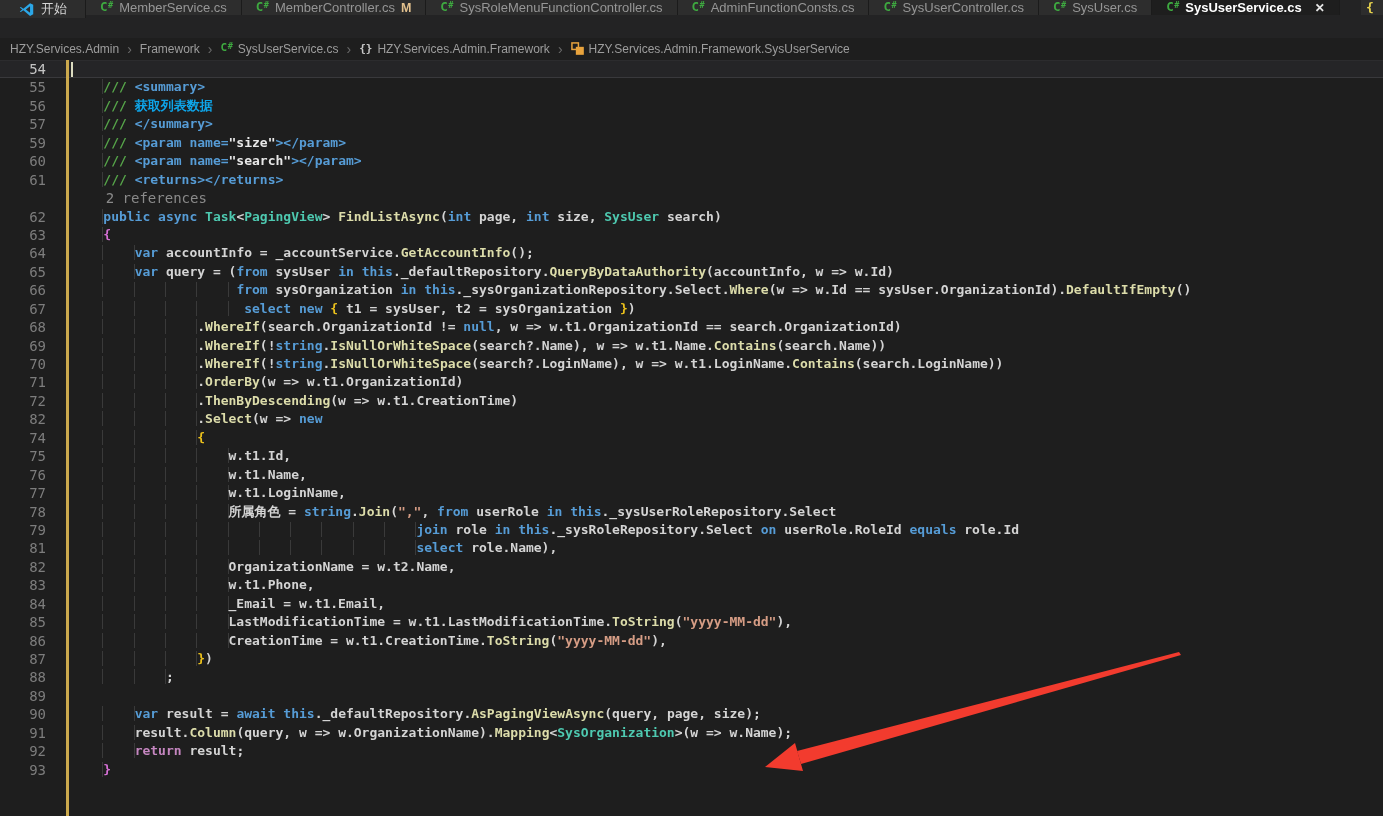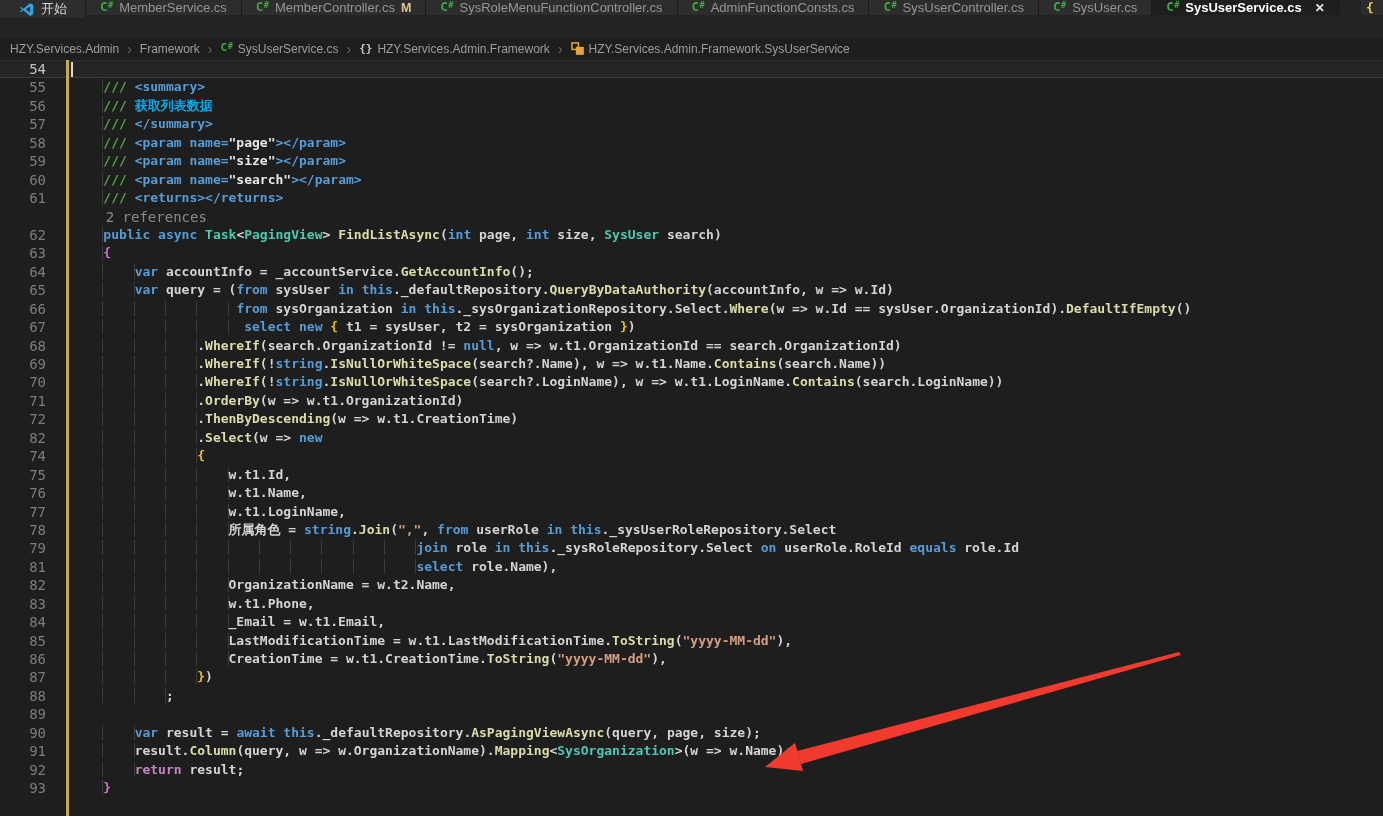--- a/index.html
+++ b/index.html
@@ -146,24 +146,20 @@
       </div>
       <div class="row">
         <span class="ln">56</span>
         <span class="code"><span class="ind">    </span><span class="tk-doc">/// </span><span class="tk-cn">获取列表数据</span></span>
       </div>
       <div class="row">
         <span class="ln">57</span>
         <span class="code"><span class="ind">    </span><span class="tk-doc">/// </span><span class="tk-tag">&lt;/summary&gt;</span></span>
       </div>
       <div class="row">
-        <span class="ln">58</span>
-        <span class="code"><span class="ind">    </span><span class="tk-doc">/// </span><span class="tk-tag">&lt;param name=</span><span class="tk-val">"page"</span><span class="tk-tag">&gt;&lt;/param&gt;</span></span>
-      </div>
-      <div class="row">
         <span class="ln">59</span>
         <span class="code"><span class="ind">    </span><span class="tk-doc">/// </span><span class="tk-tag">&lt;param name=</span><span class="tk-val">"size"</span><span class="tk-tag">&gt;&lt;/param&gt;</span></span>
       </div>
       <div class="row">
         <span class="ln">60</span>
         <span class="code"><span class="ind">    </span><span class="tk-doc">/// </span><span class="tk-tag">&lt;param name=</span><span class="tk-val">"search"</span><span class="tk-tag">&gt;&lt;/param&gt;</span></span>
       </div>
       <div class="row">
         <span class="ln">61</span>
         <span class="code"><span class="ind">    </span><span class="tk-doc">/// </span><span class="tk-tag">&lt;returns&gt;&lt;/returns&gt;</span></span>

